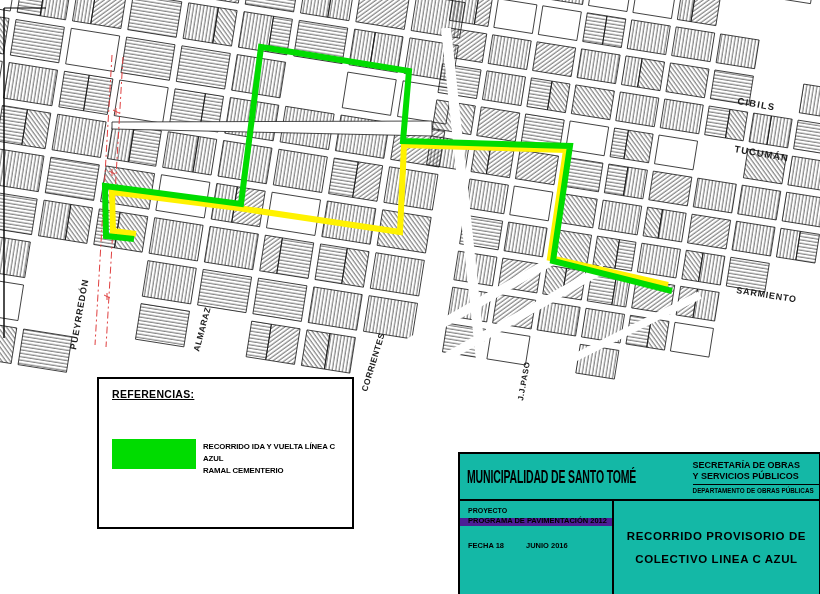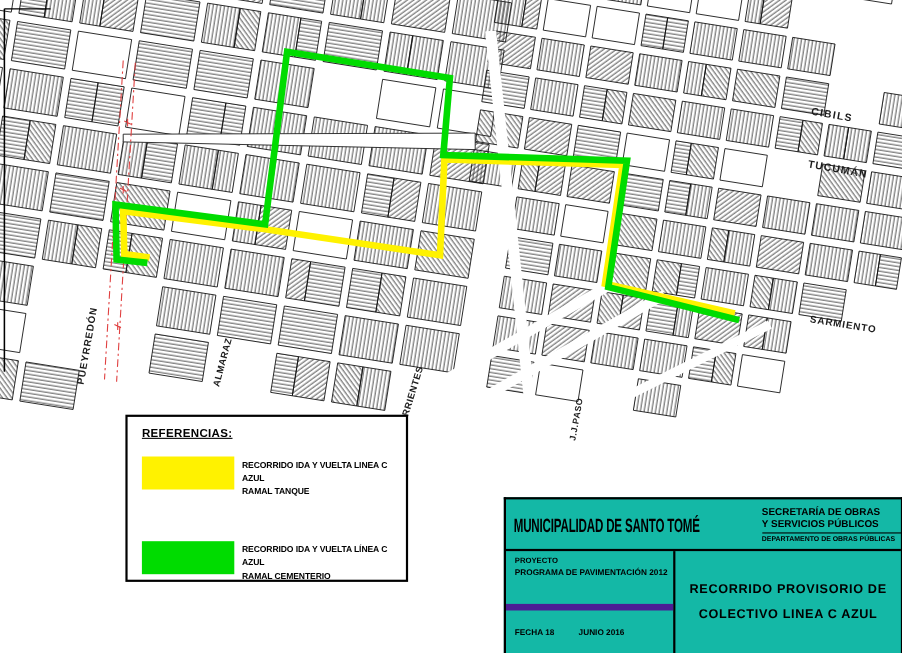--- a/index.html
+++ b/index.html
@@ -1,21 +1,21 @@
 <!DOCTYPE html>
 <html><head>
 <meta charset="utf-8">
 <style>
   html,body{margin:0;padding:0;background:#ffffff;}
   body{width:820px;height:594px;position:relative;overflow:hidden;
        font-family:"Liberation Sans",sans-serif;color:#000;}
   #map-svg{position:absolute;left:0;top:0;z-index:0;}
 
   
-  .legend{position:absolute;left:114px;top:377px;width:257px;height:152px;
+  .legend{position:absolute;left:97px;top:377px;width:257px;height:152px;
           border:2px solid #000;background:#fff;box-sizing:border-box;
           padding:9px 0 0 13px;z-index:2;}
   .legend-title{font-size:10.5px;font-weight:bold;text-decoration:underline;
                 letter-spacing:.3px;}
   .legend-item{display:flex;align-items:flex-start;}
   .li1{margin-top:15px;}
   .li2{margin-top:39px;}
   .swatch{width:84px;height:30px;flex:0 0 auto;}
   .li-label{margin-left:7px;font-size:7.8px;font-weight:bold;line-height:1.55;
             padding-top:2px;letter-spacing:-.1px;}
@@ -28,21 +28,21 @@
              align-items:center;box-sizing:border-box;padding:2px 2px 2px 4px;}
   .tb-muni{font-size:14px;font-weight:bold;white-space:nowrap;margin:0 0 0 3px;
            transform:scale(.75,1.25);transform-origin:left center;letter-spacing:-.2px;}
   .tb-right{margin-left:auto;width:128px;flex:0 0 auto;}
   .tb-sec{font-size:9px;font-weight:bold;line-height:1.25;}
   .tb-dept{font-size:6.3px;font-weight:bold;border-top:1px solid #000;
            margin-top:2px;padding-top:1.5px;white-space:nowrap;}
   .tb-body{display:flex;height:93px;}
   .tb-left{width:154px;flex:0 0 auto;border-right:2px solid #000;
            box-sizing:border-box;display:flex;flex-direction:column;}
-  .tb-proj{height:54px;border-bottom:6px solid #4c1d95;box-sizing:border-box;
+  .tb-proj{height:25px;border-bottom:8px solid #4c1d95;box-sizing:border-box;
            padding:6px 0 0 8px;}
   .tb-proj-label{font-size:7px;font-weight:600;}
   .tb-proj-name{font-size:7.5px;font-weight:bold;margin-top:2px;}
   .tb-date{padding:15px 0 0 8px;font-size:7.5px;font-weight:600;display:flex;gap:22px;}
   .tb-title{flex:1;display:flex;flex-direction:column;justify-content:center;
             align-items:center;gap:11px;font-size:11.5px;font-weight:bold;
             letter-spacing:.6px;text-align:center;}
 </style>
 </head>
 <body>
@@ -293,27 +293,20 @@
       <text x="736" y="293" transform="rotate(9 736 293)" font-family="&quot;Liberation Sans&quot;,sans-serif" font-size="9" font-weight="bold" letter-spacing="0.8" fill="#1c1c1c">SARMIENTO</text>
       <text x="76" y="350" transform="rotate(-80 76 350)" font-family="&quot;Liberation Sans&quot;,sans-serif" font-size="9" font-weight="bold" letter-spacing="0.8" fill="#1c1c1c">PUEYRREDÓN</text>
       <text x="199" y="352" transform="rotate(-75 199 352)" font-family="&quot;Liberation Sans&quot;,sans-serif" font-size="8.5" font-weight="bold" letter-spacing="0.5" fill="#1c1c1c">ALMARAZ</text>
       <text x="367" y="392" transform="rotate(-73 367 392)" font-family="&quot;Liberation Sans&quot;,sans-serif" font-size="8.5" font-weight="bold" letter-spacing="0.5" fill="#1c1c1c">CORRIENTES</text>
       <text x="523" y="401" transform="rotate(-80 523 401)" font-family="&quot;Liberation Sans&quot;,sans-serif" font-size="8" font-weight="bold" letter-spacing="0.5" fill="#1c1c1c">J.J.PASO</text>
     </g>
 </svg>
 
 <div class="legend">
   <div class="legend-title">REFERENCIAS:</div>
-  <div class="legend-item li1">
-    <div class="swatch" style="background: rgb(255, 242, 0);"></div>
-    <div class="li-label">
-      <div>RECORRIDO IDA Y VUELTA LINEA C AZUL</div>
-      <div>RAMAL TANQUE</div>
-    </div>
-  </div>
   <div class="legend-item li2">
     <div class="swatch" style="background: rgb(0, 220, 0);"></div>
     <div class="li-label">
       <div>RECORRIDO IDA Y VUELTA LÍNEA C AZUL</div>
       <div>RAMAL CEMENTERIO</div>
     </div>
   </div>
 </div>
 
 <div class="tblock">

